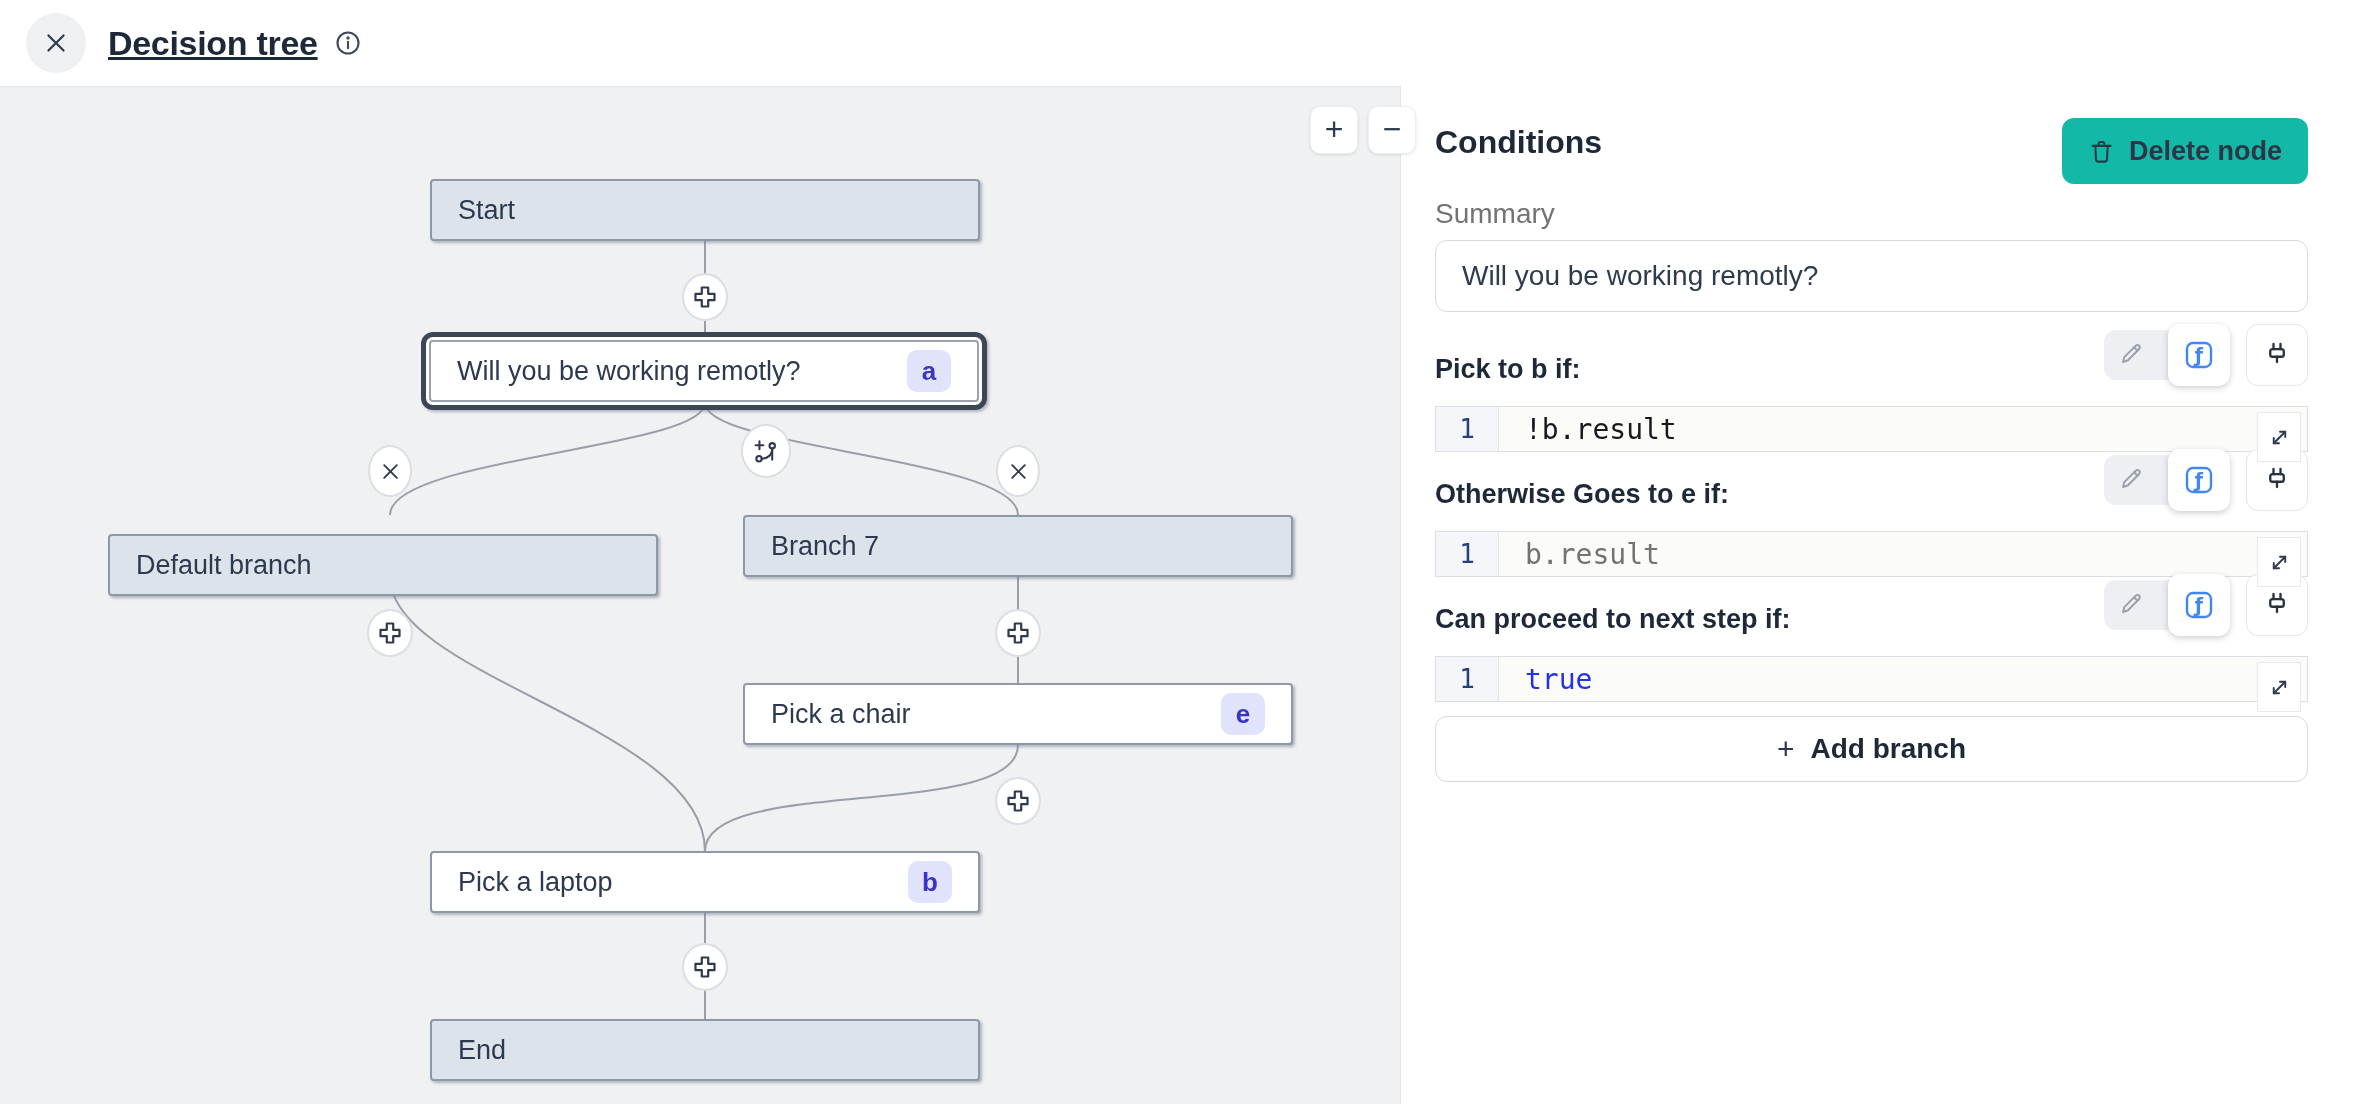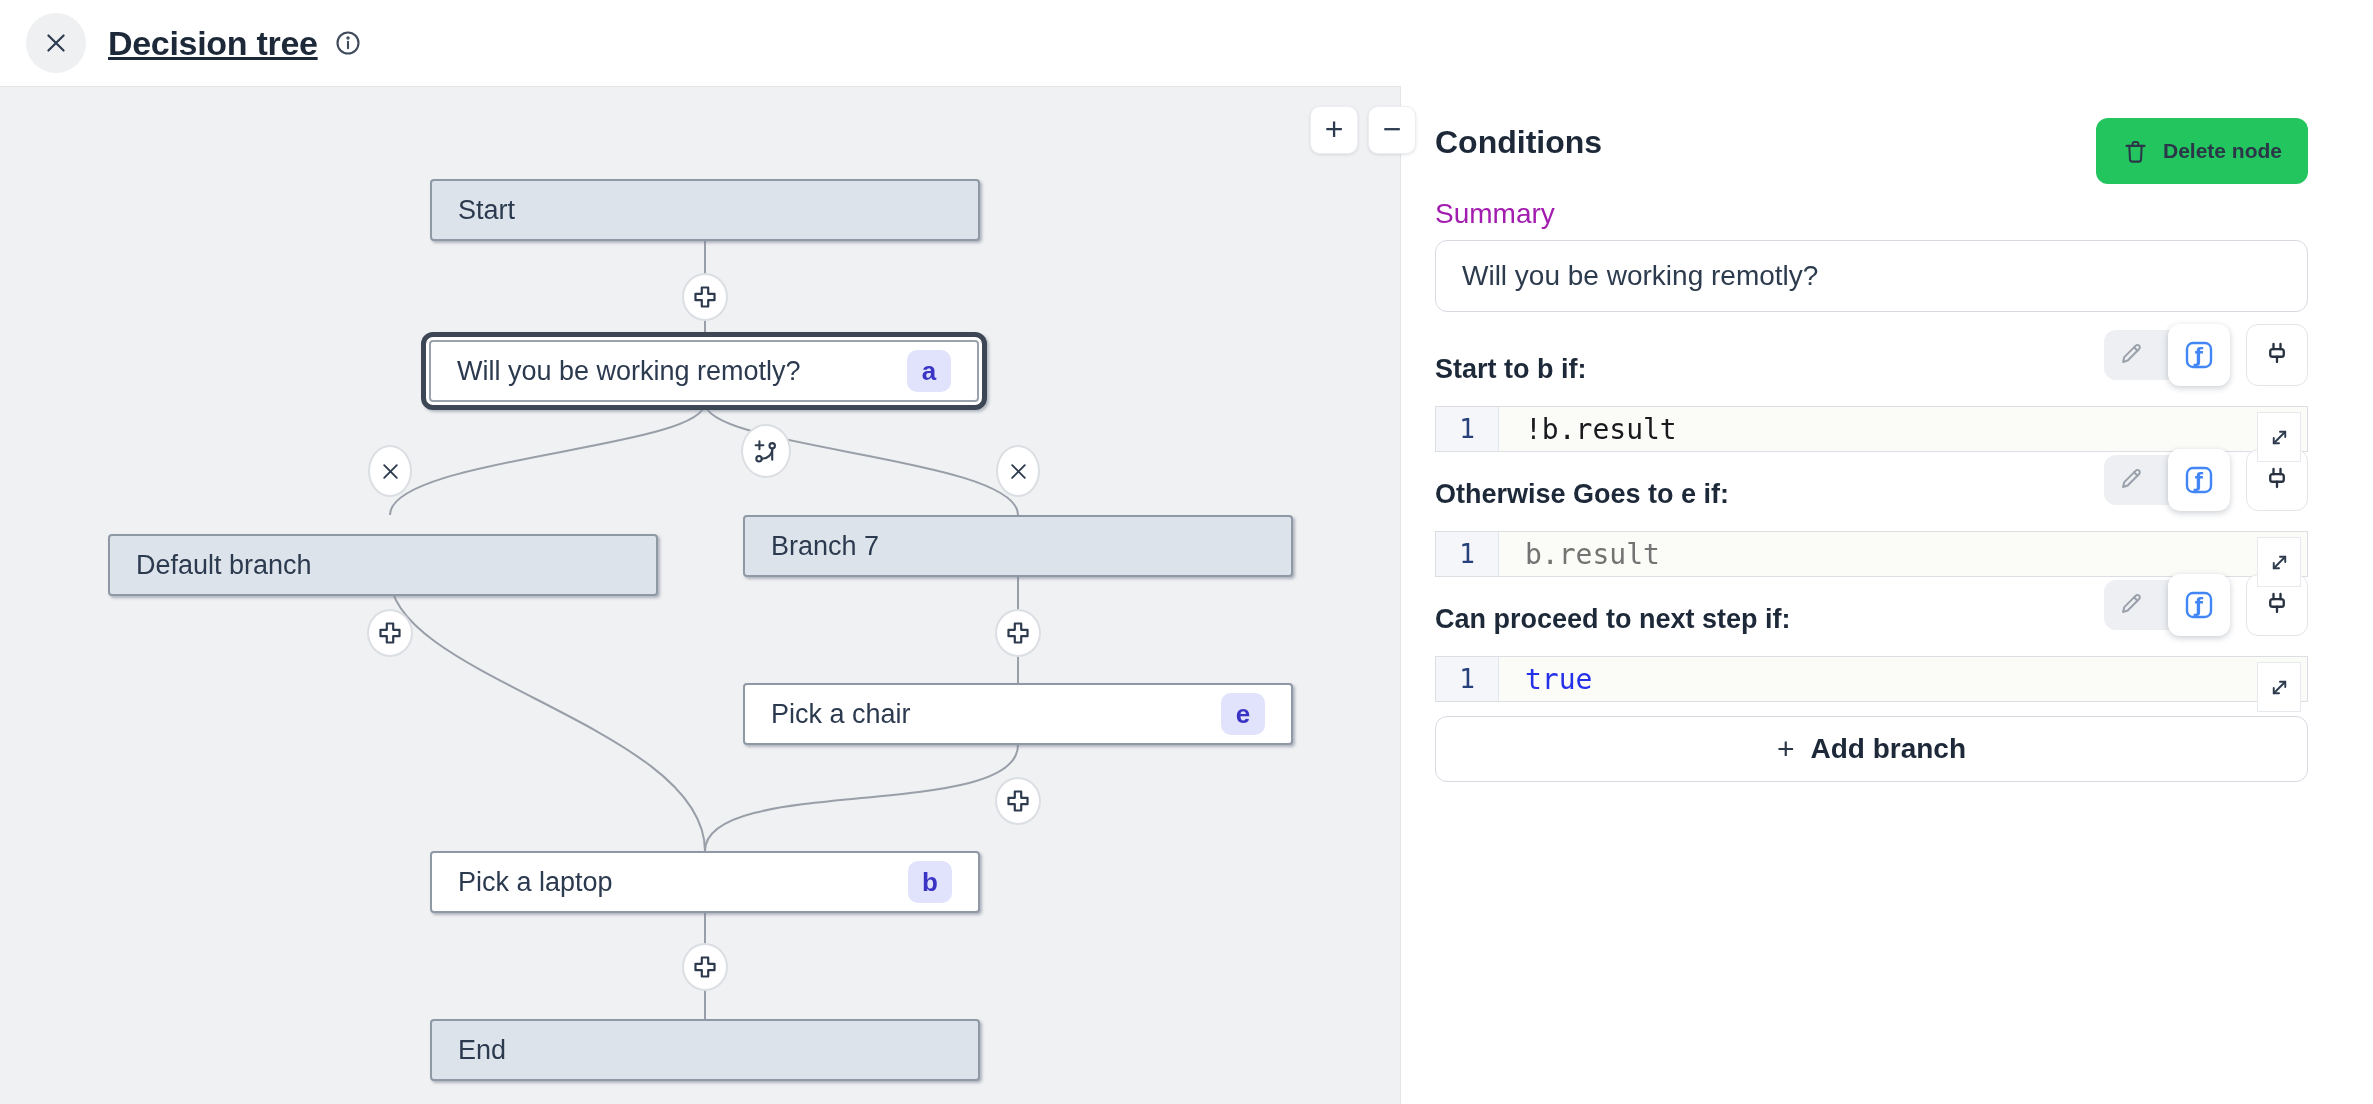--- a/index.html
+++ b/index.html
@@ -37,23 +37,23 @@
   .zoom-ctrl{position:absolute;top:19px;width:48px;height:48px;border-radius:10px;background:#fff;
     border:1px solid #eceef1;box-shadow:0 1px 3px rgba(20,30,50,.12);display:flex;align-items:center;
     justify-content:center;font-size:32px;color:#2e3b4e;cursor:pointer;z-index:5;box-sizing:border-box;
     font-weight:500;line-height:1;padding-bottom:4px;}
   .zoom-in{left:1310px;} .zoom-out{left:1368px;}
   
   .panel{position:absolute;left:1400px;top:0;width:941px;height:1104px;background:#fff;
     border-left:1px solid #e3e6e9;box-sizing:border-box;z-index:4;}
   .panel-title{position:absolute;left:34px;top:124px;font-size:32px;font-weight:700;color:#1d2939;}
   .delete-btn{position:absolute;right:33px;top:118px;height:66px;border:none;border-radius:12px;
-    background:#22c55e;display:flex;align-items:center;gap:14px;padding:0 26px;font-size:21px;
+    background:#14b8a6;display:flex;align-items:center;gap:14px;padding:0 26px;font-size:27px;
     font-weight:600;color:#2b3648;cursor:pointer;font-family:inherit;}
-  .summary-label{position:absolute;left:34px;top:198px;font-size:28px;color:#a21caf;}
+  .summary-label{position:absolute;left:34px;top:198px;font-size:28px;color:#737373;}
   .summary-input{position:absolute;left:34px;right:33px;top:240px;height:72px;box-sizing:border-box;
     border:1.5px solid #d6dae0;border-radius:12px;padding:0 26px;font-size:28px;color:#2d3b4e;
     font-family:inherit;background:#fff;outline:none;}
   .section{position:absolute;left:34px;right:33px;height:125px;}
   .sec-label{position:absolute;left:0;top:24px;font-size:27px;font-weight:700;color:#1d2939;}
   .icon-cluster{position:absolute;right:0;top:-6px;width:204px;height:62px;}
   .seg{position:absolute;left:0;top:6px;width:124px;height:50px;background:#edeff2;border-radius:12px;}
   .seg-pencil{position:absolute;left:14px;top:16px;background:none;border:none;padding:0;cursor:pointer;display:flex;}
   .f-card{position:absolute;left:64px;top:0;width:62px;height:62px;background:#fff;border:none;border-radius:12px;
     box-shadow:0 2px 6px rgba(20,30,50,.22);display:flex;align-items:center;justify-content:center;cursor:pointer;}
@@ -223,21 +223,21 @@
           </svg>
       </button>
       <button class="plug-btn">
         <svg width="28" height="28" viewBox="0 0 24 24" fill="none" stroke="#27313f" stroke-width="2" stroke-linecap="round">
             <path d="M9 2.5 V7 M15 2.5 V7"></path>
             <rect x="6.2" y="7" width="11.6" height="6.5" rx="2"></rect>
             <path d="M12 13.5 V18"></path>
           </svg>
       </button>
     </div>
-    <div class="sec-label">Start to b if:</div>
+    <div class="sec-label">Pick to b if:</div>
     <div class="code-row">
       <span class="gutter">1</span>
       <span class="code-text" style="color: rgb(23, 25, 29);">!b.result</span>
       <button class="expand-btn">
         <svg width="23" height="23" viewBox="0 0 24 24" fill="none" stroke="#2e3b4e" stroke-width="2" stroke-linecap="round" stroke-linejoin="round">
             <path d="M6 18 L18 6"></path>
             <path d="M12.5 6 H18 V11.5"></path>
             <path d="M6 12.5 V18 H11.5"></path>
           </svg>
       </button>

